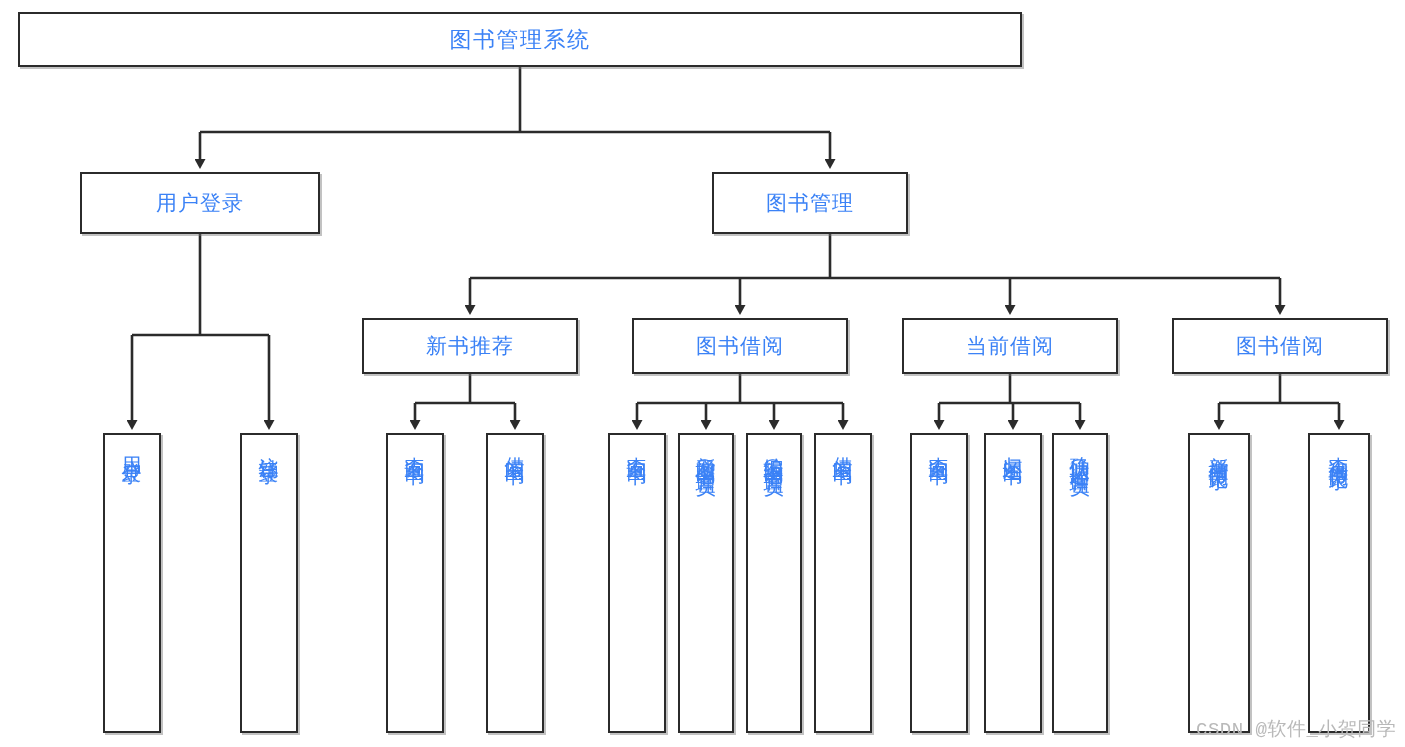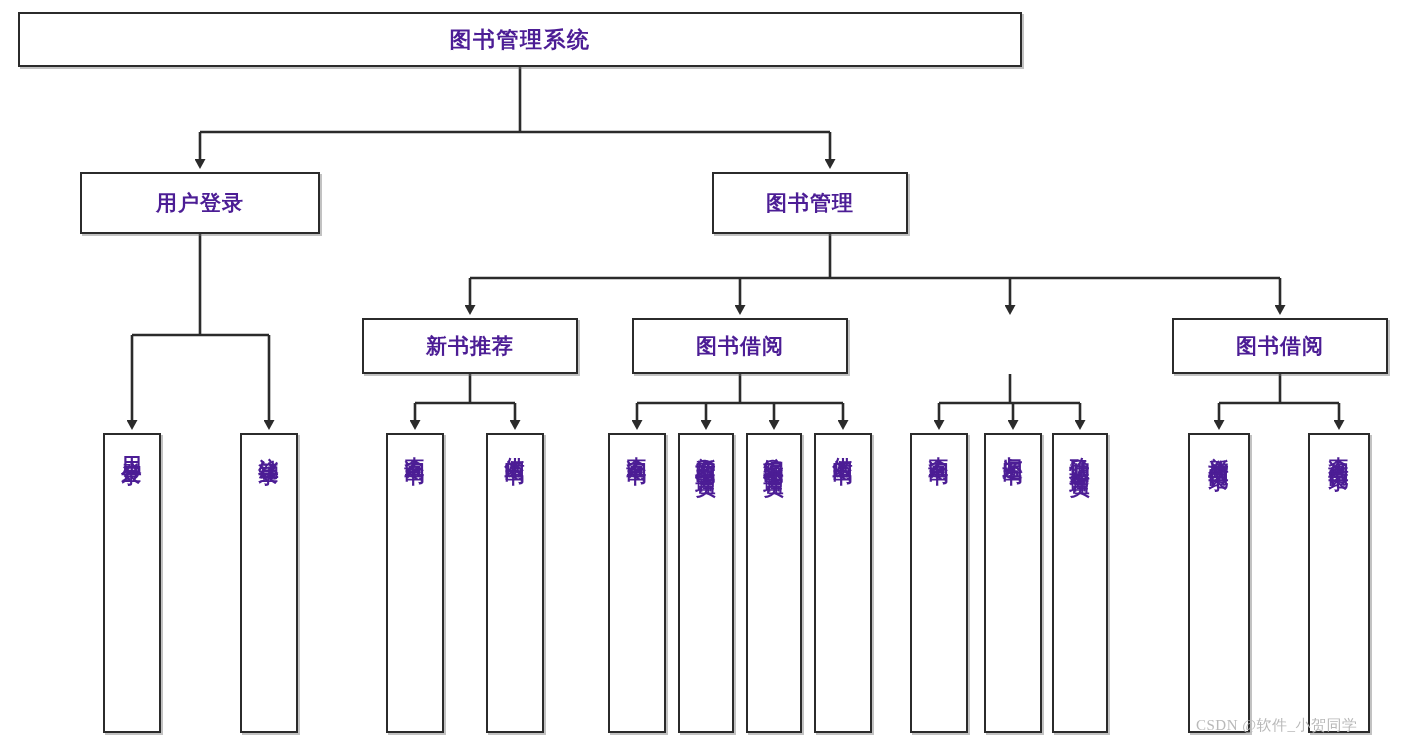--- a/index.html
+++ b/index.html
@@ -28,23 +28,22 @@
   }
   .node {
     position: absolute;
     box-sizing: border-box;
     background: #ffffff;
     border: 2px solid #2b2b2b;
     box-shadow: 2px 2px 0 rgba(120,120,120,0.45);
     display: flex;
     align-items: center;
     justify-content: center;
-    color: #4c1d95;
+    color: #3b82f6;
     z-index: 2;
-    font-weight: bold;
   }
   .node .label {
     display: block;
     line-height: 1.18;
     text-align: center;
     white-space: pre;
   }
   .node.horizontal .label {
     font-size: 21px;
     letter-spacing: 1px;
@@ -60,26 +59,26 @@
   }
   .node.vertical .label {
     writing-mode: vertical-rl;
     text-orientation: upright;
     font-size: 20px;
     letter-spacing: 3px;
     line-height: 1;
   }
   .watermark {
     position: absolute;
-    font-size: 15px;
+    font-size: 19px;
     color: #b9b9b9;
     letter-spacing: 0.5px;
     white-space: nowrap;
     z-index: 5;
-    font-family: Liberation Serif, serif;
+    font-family: Liberation Mono, monospace;
     text-align: right;
   }
 </style>
 </head>
 <body>
 
 <div id="canvas">
 
   <svg id="edges" viewBox="0 0 1405 747" width="1405" height="747">
     <defs>
@@ -134,20 +133,23 @@
   <div class="node horizontal" style="left: 712px; top: 172px; width: 196px; height: 62px;">
     <span class="label">图书管理</span>
   </div>
 
   <div class="node horizontal" style="left: 362px; top: 318px; width: 216px; height: 56px;">
     <span class="label">新书推荐</span>
   </div>
   <div class="node horizontal" style="left: 632px; top: 318px; width: 216px; height: 56px;">
     <span class="label">图书借阅</span>
   </div>
+  <div class="node horizontal" style="left: 902px; top: 318px; width: 216px; height: 56px;">
+    <span class="label">当前借阅</span>
+  </div>
   <div class="node horizontal" style="left: 1172px; top: 318px; width: 216px; height: 56px;">
     <span class="label">图书借阅</span>
   </div>
 
   <div class="node vertical" style="left: 103px; top: 433px; width: 58px; height: 300px;">
     <span class="label">用户登录</span>
   </div>
   <div class="node vertical" style="left: 240px; top: 433px; width: 58px; height: 300px;">
     <span class="label">注销登录</span>
   </div>

